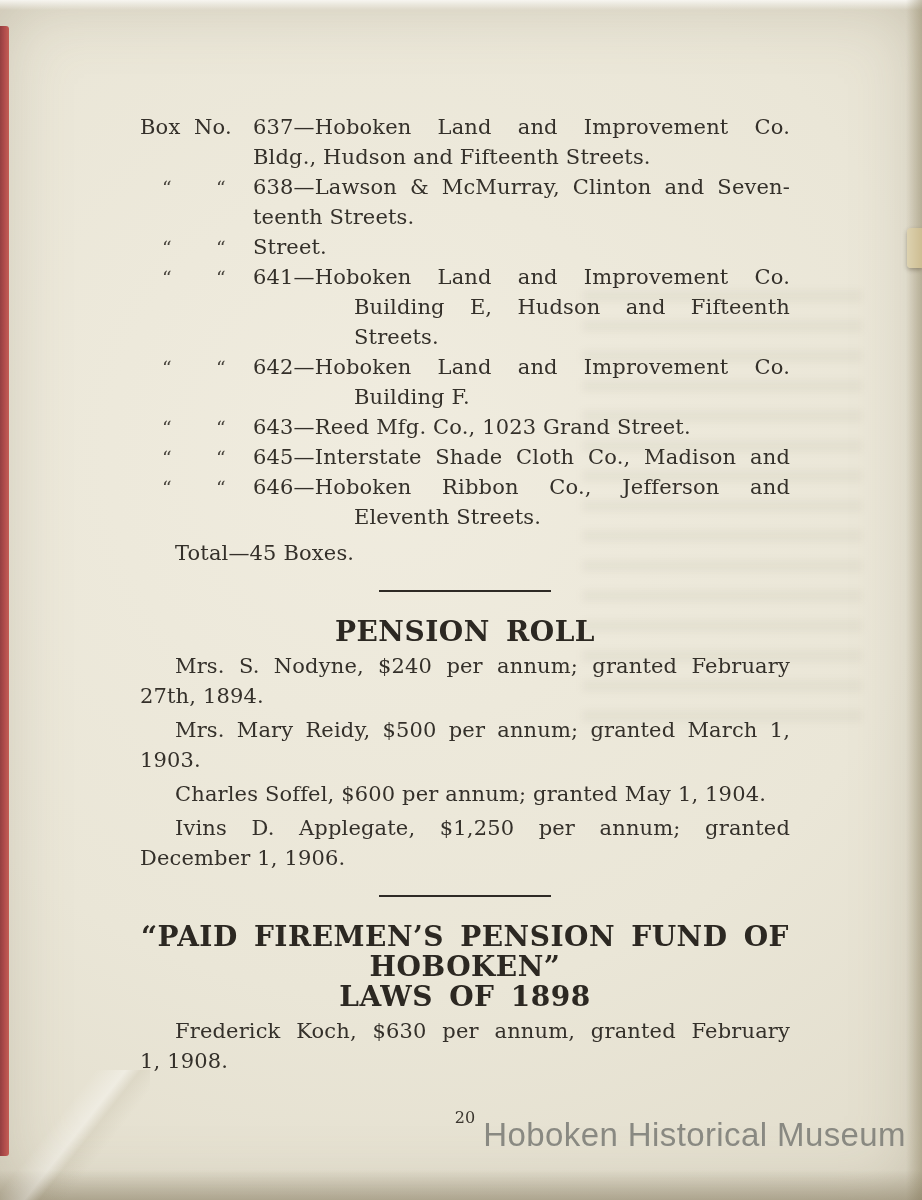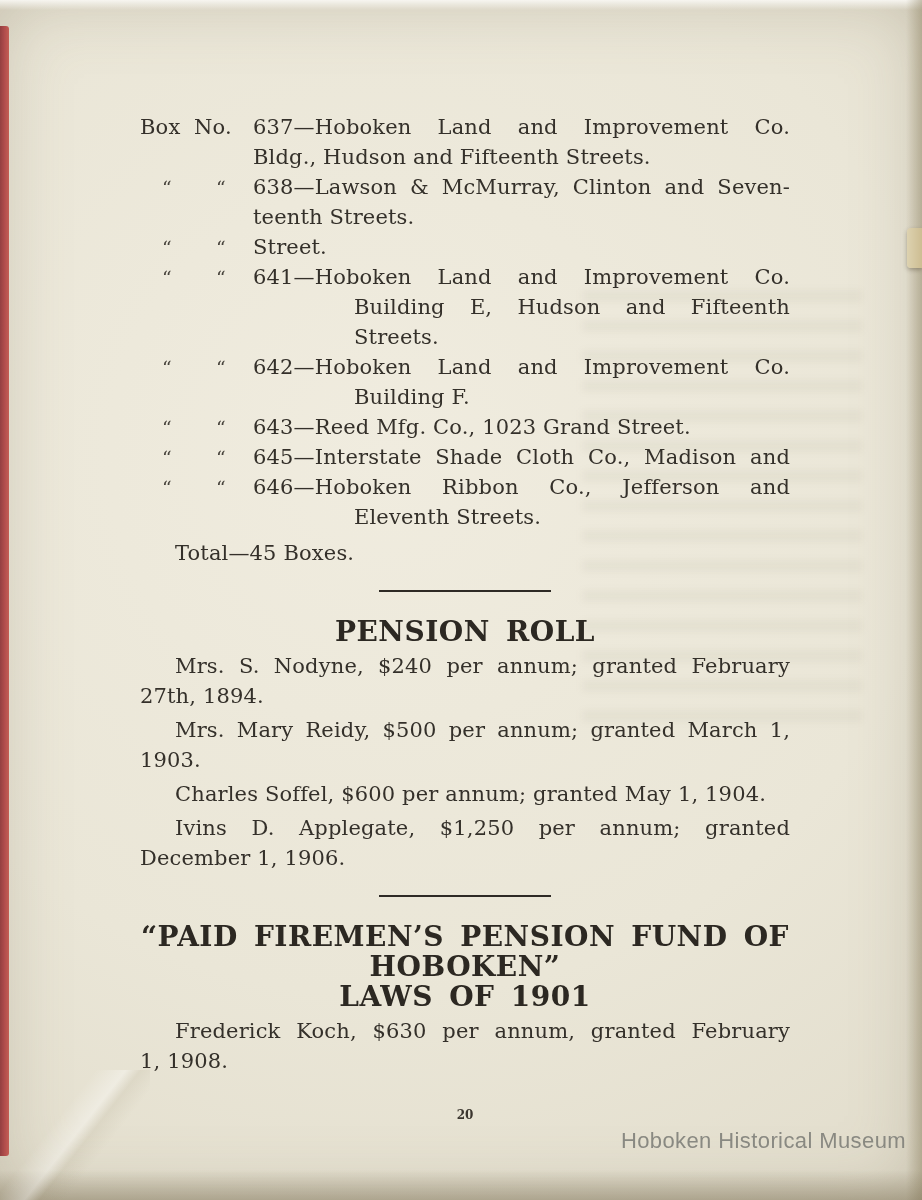--- a/index.html
+++ b/index.html
@@ -64,28 +64,27 @@
     font-weight:bold; text-align:center; font-size:28px;
     letter-spacing:.5px; word-spacing:6px; margin-top:25px; color:#2c2822;
   }
   .heading.sub { margin-top:0; }
   .section .para { margin-top:4px; text-align:left; }
   .section .para.lead { }
   .para .line.first { text-indent:35px; }
 
   .page-number {
     position:absolute; left:140px; width:650px; top:1108px;
-    text-align:center; font-size:12px; color:#3a352e;
+    text-align:center; font-size:16px; color:#3a352e;
     font-family:"DejaVu Serif","Liberation Serif",serif;
-    font-weight:bold;
   }
   .watermark {
     position:absolute; right:16px; bottom:46px;
     font-family:"Liberation Sans","DejaVu Sans",sans-serif;
-    font-size:22px; color:#85857e; opacity:.95; letter-spacing:.4px;
+    font-size:33px; color:#85857e; opacity:.95; letter-spacing:.4px;
   }
 </style>
 </head>
 <body>
 
 <div class="scan">
   <div class="paper"></div>
   <div class="edge-top"></div>
   <div class="edge-right"></div>
   <div class="edge-bottom"></div>
@@ -201,21 +200,21 @@
       <div class="para">
         <div class="line first stretch">Ivins D. Applegate, $1,250 per annum; granted</div>
         <div class="line">December 1, 1906.</div>
       </div>
     </div>
 
     <div class="divider"></div>
 
     <div class="section">
       <div class="heading">“PAID FIREMEN’S PENSION FUND OF HOBOKEN”</div>
-      <div class="heading sub">LAWS OF 1901</div>
+      <div class="heading sub">LAWS OF 1898</div>
 
       <div class="para lead">
         <div class="line first stretch">Frederick Koch, $630 per annum, granted February</div>
         <div class="line">1, 1908.</div>
       </div>
     </div>
 
   </div>
 
   <div class="page-number">20</div>

